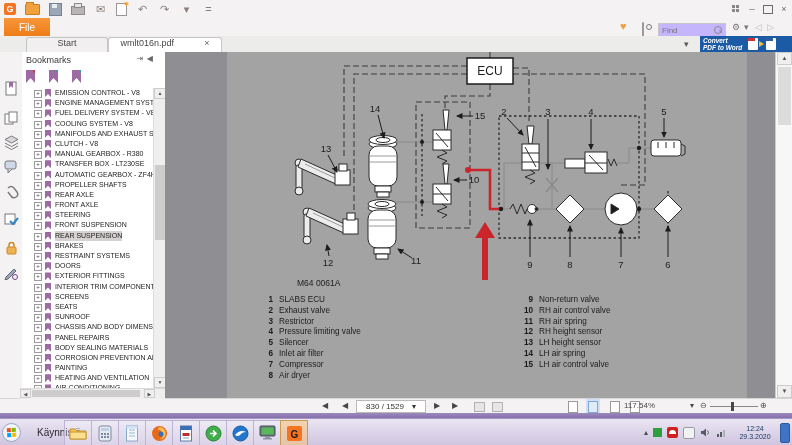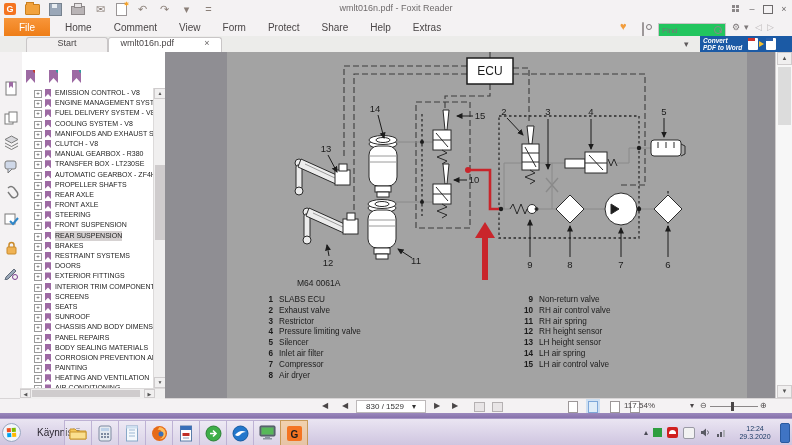--- a/index.html
+++ b/index.html
@@ -32,21 +32,21 @@
   .ribbon{left:0;top:18px;width:792px;height:18px;background:#f4f2f3;border-bottom:1px solid #e3e0e1;}
   .filetab{left:4px;top:0;width:46px;height:18px;background:linear-gradient(#f8963a,#ee7d17);color:#fff;
            font-size:10px;display:flex;align-items:center;justify-content:center;}
   .rtabs{left:54px;top:0;height:18px;display:flex;}
   .rtab{padding:0 11px;font-size:10px;color:#4a4647;display:flex;align-items:center;}
   .tellme{left:400px;top:0;height:18px;display:flex;align-items:center;gap:4px;font-size:9px;color:#6b6768;}
   .bulb{width:8px;height:8px;border:1px solid #a7a2a3;border-radius:50%;}
   .heart{left:620px;top:2px;font-size:11px;color:#f29d3c;}
   .camera{left:642px;top:5px;width:12px;height:8px;background:#cfcacb;border:1px solid #9d9899;border-radius:1px;position:relative;}
   .camera:before{content:"";position:absolute;left:3px;top:1px;width:4px;height:4px;border:1px solid #7d7879;border-radius:50%;background:#f4f2f3;}
-  .findbox{left:658px;top:5px;width:66px;height:12px;background:#22c55e;border:1px solid #c9c5c6;display:flex;align-items:center;}
+  .findbox{left:658px;top:5px;width:66px;height:12px;background:#c4b5fd;border:1px solid #c9c5c6;display:flex;align-items:center;}
   .findbox input{flex:1;border:none;outline:none;font-size:8px;padding:0 3px;color:#444;background:transparent;width:46px;font-family:"Liberation Sans",sans-serif;}
   .mag{width:6px;height:6px;border:1px solid #8b8788;border-radius:50%;position:relative;margin-right:3px;}
   .mag:before{content:"";position:absolute;left:4px;top:4px;width:3px;height:1px;background:#8b8788;transform:rotate(45deg);}
   .smallbtn{top:4px;font-size:9px;color:#7d7879;}
   .dis{color:#bdb9ba;}
   
   .tabbar{left:0;top:36px;width:792px;height:16px;background:#ececea;border-bottom:1px solid #d8d5d6;}
   .dtab{top:1px;height:15px;font-size:9px;color:#4a4647;display:flex;align-items:flex-start;justify-content:center;
         border:1px solid #c9c6c7;border-bottom:none;border-radius:3px 3px 0 0;background:#f1efef;}
   .dtab.active{background:#fff;}
@@ -122,50 +122,39 @@
     <span class="folder qicon"></span>
     <span class="floppy qicon"></span>
     <span class="printer qicon"></span>
     <span class="qicon">✉</span>
     <span class="newdoc qicon"></span>
     <span class="qicon">↶</span>
     <span class="qicon">↷</span>
     <span class="qicon">▾</span>
     <span class="qicon">=</span>
   </div>
-  <div class="abs title-text">wmlt016n.pdf - Foxit Reader</div>
   <div class="abs winbtns">
     <span class="wb">
         <span class="gridicon">
           <i></i>
           <i></i>
           <i></i>
           <i></i>
         </span>
       </span>
     <span class="wb">–</span>
     <span class="wb">
         <span class="restore"></span>
       </span>
     <span class="wb">×</span>
   </div>
 </div>
 
 <div class="abs ribbon">
   <div class="abs filetab">File</div>
-  <div class="abs rtabs">
-    <span class="rtab">Home</span>
-    <span class="rtab">Comment</span>
-    <span class="rtab">View</span>
-    <span class="rtab">Form</span>
-    <span class="rtab">Protect</span>
-    <span class="rtab">Share</span>
-    <span class="rtab">Help</span>
-    <span class="rtab">Extras</span>
-  </div>
   <span class="abs heart">♥</span>
   <span class="abs camera"></span>
   <div class="abs findbox">
     <input placeholder="Find" style="">
     <span class="mag"></span>
   </div>
   <span class="abs smallbtn" style="left:732px;">⚙</span>
   <span class="abs smallbtn" style="left:744px;">▾</span>
   <span class="abs smallbtn dis" style="left:755px;">◁</span>
   <span class="abs smallbtn dis" style="left:767px;">▷</span>
@@ -224,20 +213,24 @@
       <rect x="3" y="7" width="9" height="7" rx="1" fill="#f0b354" stroke="#c98a2a"></rect>
       <path d="M5,7 v-2 a2.5,2.5 0 0 1 5,0 v2" fill="none" stroke="#c98a2a" stroke-width="1.5"></path>
     </svg>
   <svg class="abs sic" style="top:213px;" viewBox="0 0 15 15">
       <path d="M2,12 L10,4 l2,2 -8,8 -3,1z" fill="#9aa7b8" stroke="#5e6a78"></path>
       <circle cx="11" cy="12" r="2.5" fill="none" stroke="#7a3f8f"></circle>
     </svg>
 </div>
 
 <div class="abs panel">
+  <div class="abs phead">
+    <span>Bookmarks</span>
+    <span class="phicons"><span>⇥</span><span>◀</span></span>
+  </div>
   <div class="abs ptools">
     <span class="bflagL">
         <span class="badge" style="background:#c23b2e;"></span>
       </span>
     <span class="bflagL">
         <span class="badge" style="background:#2e9e9e;"></span>
       </span>
     <span class="bflagL">
         <span class="badge" style="background:#2e9e9e;"></span>
       </span>

